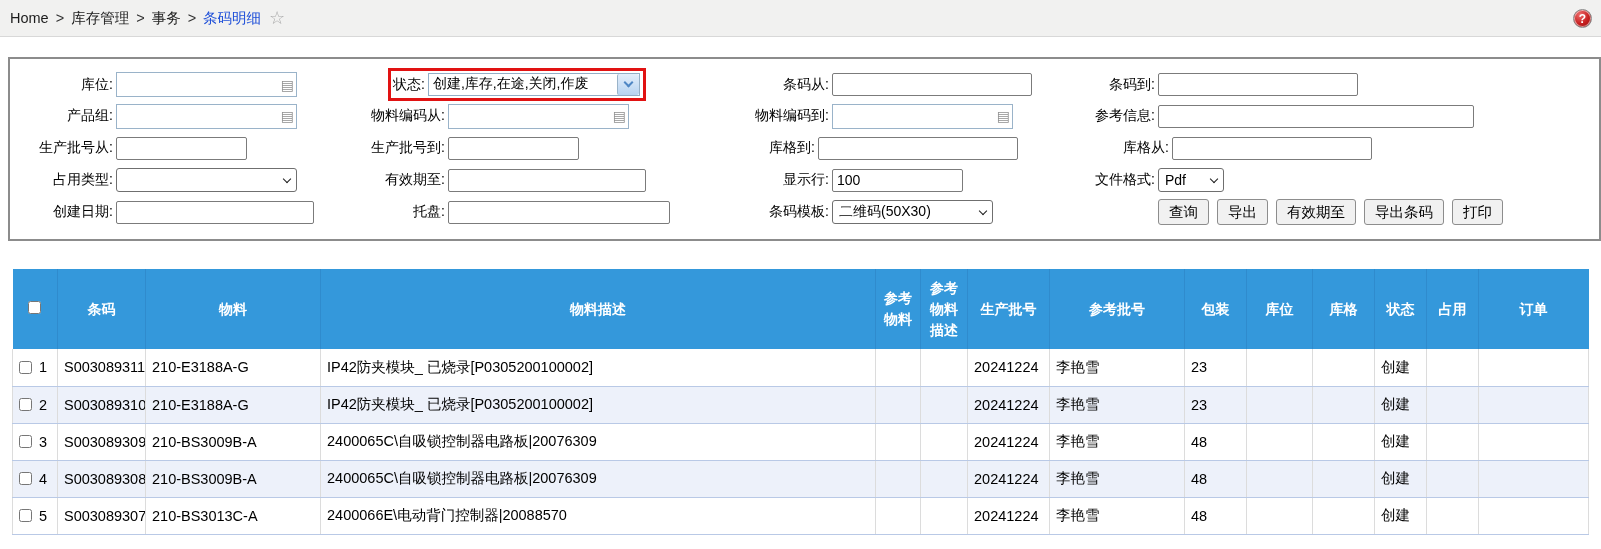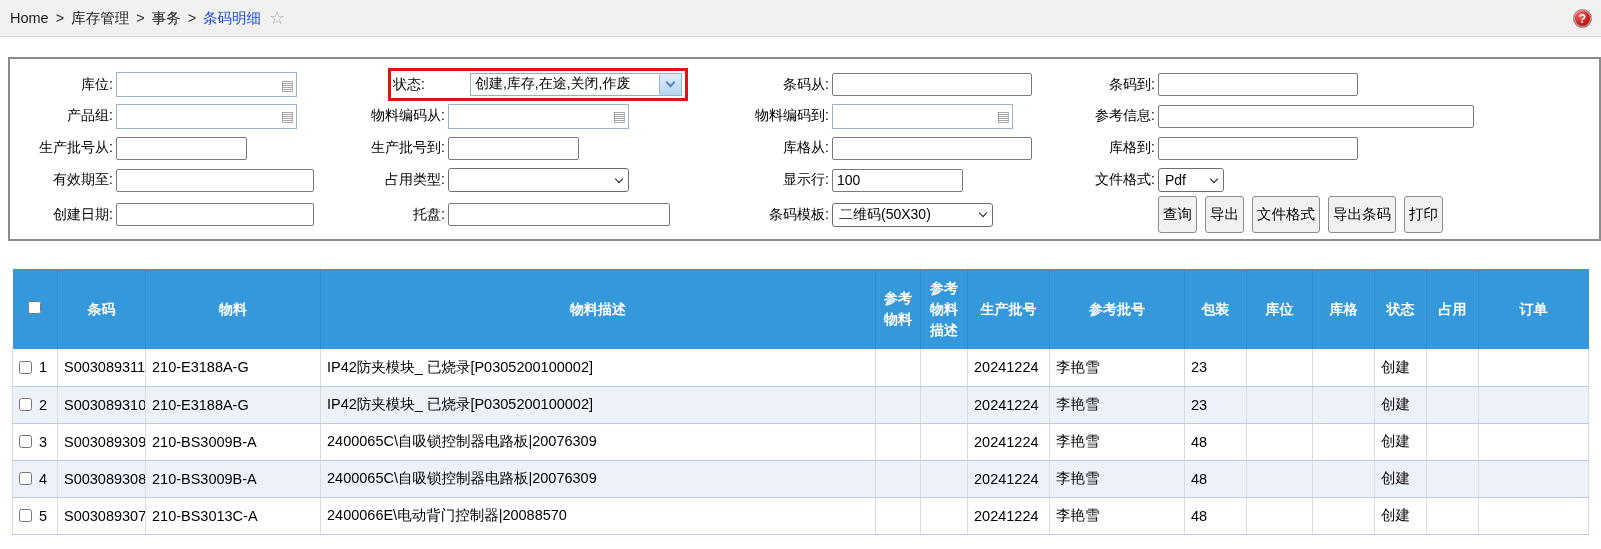--- a/index.html
+++ b/index.html
@@ -67,21 +67,21 @@
 
   .sel {
     height:24px; border:1px solid #6f6f6f; border-radius:3px; background:#fff;
     display:flex; align-items:center; justify-content:space-between;
     padding:0 6px; cursor:default;
   }
   .chev-dark { width:6px; height:6px; border-right:1.6px solid #1c1c1c; border-bottom:1.6px solid #1c1c1c; transform:rotate(45deg); margin-top:-3px; flex:0 0 auto; margin-left:8px; }
 
   .btnbar { display:flex; gap:8px; }
   .btn {
-    height:37px; padding:0 4px; font:inherit; font-size:14.5px;
+    height:26px; padding:0 10px; font:inherit; font-size:14.5px;
     border:1px solid #8d8d8d; border-radius:3px; background:#f1f1f1; cursor:pointer;
   }
 
   
   table.grid {
     margin:28px 12px 0 12px; width:1577px; border-collapse:collapse; table-layout:fixed;
   }
   .grid th {
     background:#3498db; color:#fff; font-weight:bold; font-size:14px;
     border-right:1px solid #2f8bcd; text-align:center; vertical-align:middle;
@@ -117,21 +117,21 @@
 
   <div class="frow">
     <div class="cell c1">
       <span class="lbl">库位:</span>
       <div class="lookup" style="width:181px;">
         <input value="" style="">
         <span class="lk-ico">▤</span>
       </div>
     </div>
     <div class="cell c2">
-      <div class="hl-red" style="margin-left:46px;gap:42px;">
+      <div class="hl-red" style="margin-left:46px;">
         <span class="lbl" style="width:auto;">状态:</span>
         <div class="combo">
           <span class="combo-text">创建,库存,在途,关闭,作废</span>
           <span class="combo-btn">
               <span class="chev-blue"></span>
             </span>
         </div>
       </div>
     </div>
     <div class="cell c3">
@@ -174,42 +174,42 @@
 
   <div class="frow">
     <div class="cell c1">
       <span class="lbl">生产批号从:</span>
       <input class="ti" style="width: 131px;" value="">
     </div>
     <div class="cell c2">
       <span class="lbl">生产批号到:</span>
       <input class="ti" style="width: 131px;" value="">
     </div>
+    <div class="cell c4">
+      <span class="lbl">库格到:</span>
+      <input class="ti" style="width: 200px;" value="">
+    </div>
     <div class="cell c3">
       <span class="lbl">库格从:</span>
       <input class="ti" style="width: 200px;" value="">
     </div>
-    <div class="cell c4">
-      <span class="lbl">库格到:</span>
-      <input class="ti" style="width: 200px;" value="">
-    </div>
-  </div>
-
-  <div class="frow">
-    <div class="cell c1">
-      <span class="lbl">有效期至:</span>
-      <input class="ti" style="width: 198px;" value="">
-    </div>
+  </div>
+
+  <div class="frow">
     <div class="cell c2">
       <span class="lbl">占用类型:</span>
       <div class="sel" style="width:181px;">
         <span></span>
         <span class="chev-dark"></span>
       </div>
     </div>
+    <div class="cell c1">
+      <span class="lbl">有效期至:</span>
+      <input class="ti" style="width: 198px;" value="">
+    </div>
     <div class="cell c3">
       <span class="lbl">显示行:</span>
       <input class="ti" style="width: 131px;" value="100">
     </div>
     <div class="cell c4">
       <span class="lbl">文件格式:</span>
       <div class="sel" style="width:66px;">
         <span>Pdf</span>
         <span class="chev-dark"></span>
       </div>
@@ -230,21 +230,21 @@
       <div class="sel" style="width:161px;">
         <span>二维码(50X30)</span>
         <span class="chev-dark"></span>
       </div>
     </div>
     <div class="cell c4">
       <span class="lbl"></span>
       <div class="btnbar">
         <button class="btn">查询</button>
         <button class="btn">导出</button>
-        <button class="btn">文件格式</button>
+        <button class="btn">有效期至</button>
         <button class="btn">导出条码</button>
         <button class="btn">打印</button>
       </div>
     </div>
   </div>
 </div>
 
 <table class="grid">
   <colgroup>
     <col style="width:45px;">

